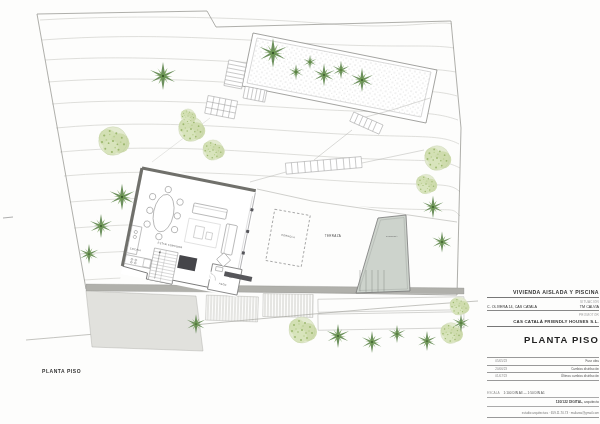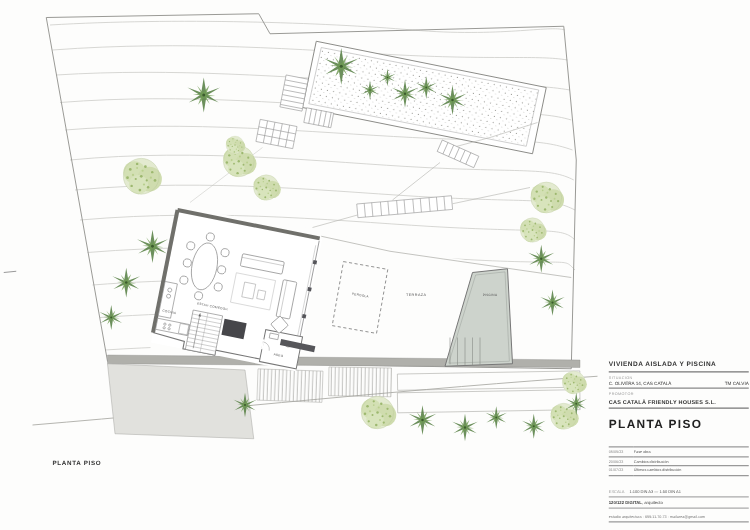--- a/index.html
+++ b/index.html
@@ -1,17 +1,17 @@
 <!DOCTYPE html>
 <html><head>
 <meta charset="utf-8">
 <style>
   html,body{margin:0;padding:0;background:#fff;}
   body{width:600px;height:424px;overflow:hidden;font-family:"Liberation Sans",sans-serif;}
-  .stage{position:relative;width:600px;height:424px;background:#fdfdfc;}
+  .stage{position:relative;width:600px;height:424px;background:#fdfdfc;text-align:right;}
   .stage > svg{position:absolute;left:0;top:0;}
   .plabel{font-size:3px;fill:#555;letter-spacing:.35px;font-family:"Liberation Sans",sans-serif;}
   .plabel-sm{font-size:2.5px;fill:#555;letter-spacing:.25px;font-family:"Liberation Sans",sans-serif;}
 
   .titleblock{position:absolute;left:487px;top:289px;width:112px;color:#333;}
   .tb-project{font-size:5.2px;font-weight:bold;letter-spacing:.4px;padding-bottom:2px;border-bottom:.6px solid #777;}
   .tb-mini{font-size:3px;color:#9a9a9a;letter-spacing:.3px;margin:1.5px 0 1px;}
   .tb-address{display:flex;justify-content:space-between;font-size:3.7px;padding-bottom:1.5px;border-bottom:.6px solid #888;}
   .tb-client{font-size:4.4px;font-weight:bold;letter-spacing:.2px;padding:1.5px 0 2px;border-bottom:.6px solid #777;}
   .tb-sheet{font-size:9.5px;font-weight:600;letter-spacing:1.1px;color:#222;margin:7px 0 12px;}

